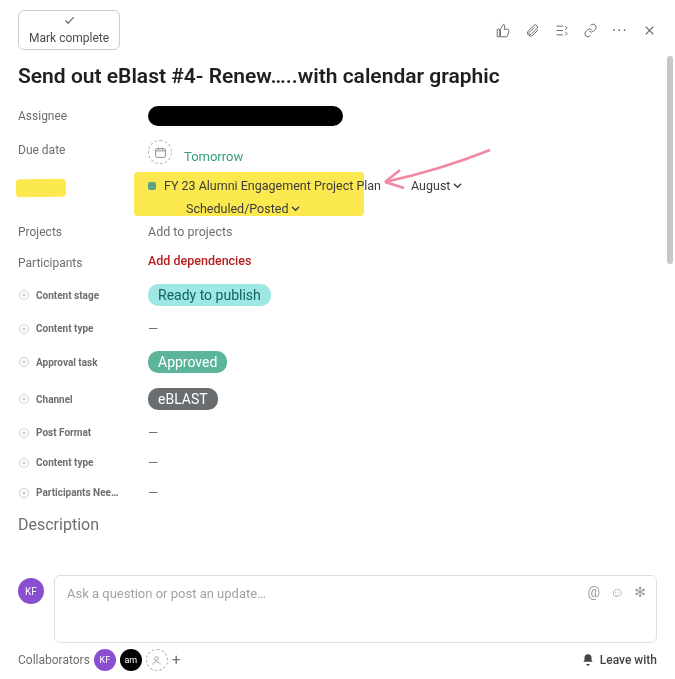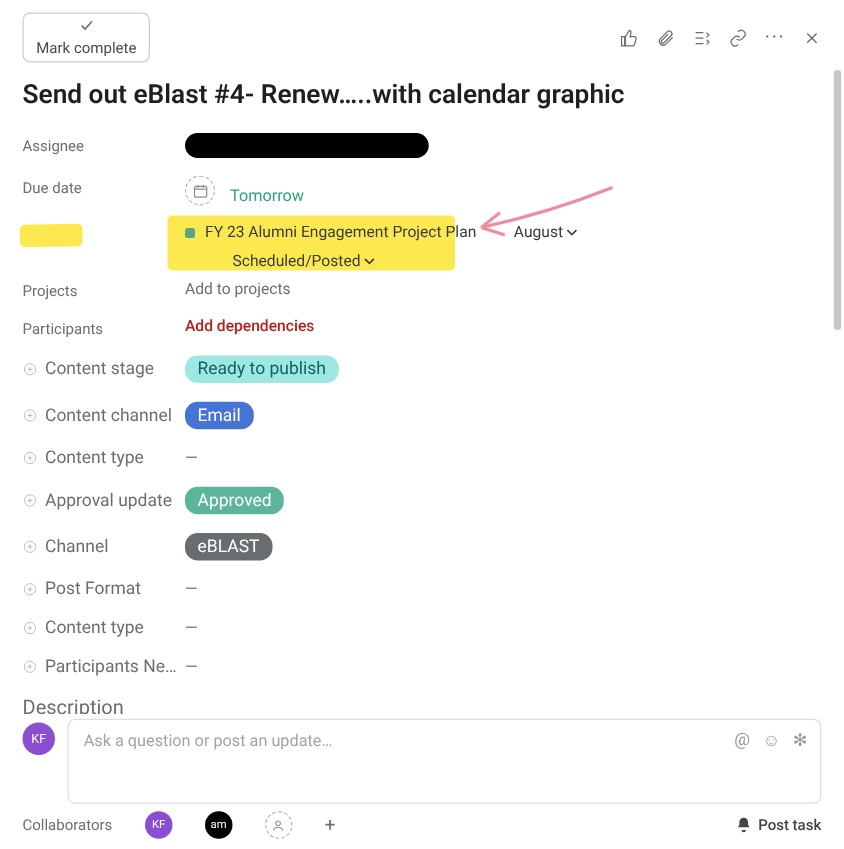--- a/index.html
+++ b/index.html
@@ -25,38 +25,38 @@
     .hl2{width:230px;height:44px;left:116px;top:-6px;}
     .proj-line{display:flex;align-items:center;gap:8px;margin-bottom:8px;font-size:12.5px;color:#3b3b3b;}
     .proj-dot{width:8px;height:8px;border-radius:2px;}
     .dot-green{background:#5da283;}
     .dot-none{background:transparent;}
     .proj-name{color:#3b3b3b;}
     .proj-stage{color:#3b3b3b;display:flex;align-items:center;gap:3px;}
     .proj-stage svg{width:9px;height:9px;}
     .add-link{color:#6d6e6f;font-size:12.5px;cursor:pointer;}
     .field-row{display:flex;align-items:center;margin-bottom:15px;}
-    .field-lbl{width:130px;flex-shrink:0;color:#6d6e6f;font-size:14px;display:flex;align-items:center;gap:6px;}
+    .field-lbl{width:130px;flex-shrink:0;color:#6d6e6f;font-size:10px;display:flex;align-items:center;gap:6px;font-weight:bold;}
     .field-lbl svg{width:12px;height:12px;stroke:#9b9b9b;}
     .pill{padding:3px 10px;border-radius:10px;font-size:14px;display:inline-block;}
     .p-ready{background:#9ee7e3;color:#0d6464;}
     .p-email{background:#4574d5;color:#fff;}
     .p-approved{background:#5cb59a;color:#fff;}
     .p-eblast{background:#6a6d70;color:#fff;}
     .dash{color:#6d6e6f;}
     .desc-title{color:#6d6e6f;font-size:16px;margin:8px 0 16px;}
     .arrow{position:absolute;left:370px;top:140px;pointer-events:none;}
     .comment-area{position:absolute;left:18px;right:18px;bottom:36px;display:flex;gap:10px;}
     .avatar{width:26px;height:26px;border-radius:50%;background:#8a4fd1;color:#fff;font-size:10px;display:flex;align-items:center;justify-content:center;flex-shrink:0;margin-top:3px;}
     .comment-box{flex:1;border:1px solid #dedede;border-radius:6px;height:68px;padding:10px 12px;position:relative;}
     .comment-box input{border:none;outline:none;width:70%;font-size:13px;color:#333;}
     .comment-box input::placeholder{color:#a3a3a3;}
     .comment-icons{position:absolute;right:10px;top:8px;display:flex;gap:10px;color:#9b9b9b;}
     .comment-icons span{cursor:pointer;font-size:14px;}
-    .footer{position:absolute;left:18px;right:18px;bottom:8px;display:flex;align-items:center;gap:26px;font-size:12px;color:#6d6e6f;}
+    .footer{position:absolute;left:18px;right:18px;bottom:8px;display:flex;align-items:center;gap:4px;font-size:12px;color:#6d6e6f;}
     .collab-av{width:22px;height:22px;border-radius:50%;color:#fff;font-size:9px;display:flex;align-items:center;justify-content:center;}
     .av1{background:#8a4fd1;} .av2{background:#000000;} .av3{border:1px dashed #b4b4b4;color:#9b9b9b;}
     .plus{font-size:15px;color:#6d6e6f;cursor:pointer;}
     .leave{margin-left:auto;display:flex;align-items:center;gap:5px;color:#444;cursor:pointer;font-weight:500;}
     .scrollbar{position:absolute;right:2px;top:56px;width:6px;height:208px;background:#c7c7c7;border-radius:3px;}
     .ellip{overflow:hidden;text-overflow:ellipsis;white-space:nowrap;max-width:118px;}
   </style>
 </head>
 <body>
 
@@ -164,41 +164,31 @@
         <span class="ellip">Content stage</span>
       </div>
     <span class="pill p-ready">Ready to publish</span>
   </div>
   <div class="field-row">
     <div class="field-lbl">
         <svg viewBox="0 0 24 24" fill="none" stroke="currentColor">
           <circle cx="12" cy="12" r="9"></circle>
           <path d="M12 8v8M8 12h8"></path>
         </svg>
-        <span class="ellip">Content channel</span>
-      </div>
-    <span class="pill p-email">Email</span>
-  </div>
-  <div class="field-row">
-    <div class="field-lbl">
-        <svg viewBox="0 0 24 24" fill="none" stroke="currentColor">
-          <circle cx="12" cy="12" r="9"></circle>
-          <path d="M12 8v8M8 12h8"></path>
-        </svg>
         <span class="ellip">Content type</span>
       </div>
     <span class="dash">—</span>
   </div>
   <div class="field-row">
     <div class="field-lbl">
         <svg viewBox="0 0 24 24" fill="none" stroke="currentColor">
           <circle cx="12" cy="12" r="9"></circle>
           <path d="M12 8v8M8 12h8"></path>
         </svg>
-        <span class="ellip">Approval update</span>
+        <span class="ellip">Approval task</span>
       </div>
     <span class="pill p-approved">Approved</span>
   </div>
   <div class="field-row">
     <div class="field-lbl">
         <svg viewBox="0 0 24 24" fill="none" stroke="currentColor">
           <circle cx="12" cy="12" r="9"></circle>
           <path d="M12 8v8M8 12h8"></path>
         </svg>
         <span class="ellip">Channel</span>
@@ -267,15 +257,15 @@
       <svg width="11" height="11" viewBox="0 0 24 24" fill="none" stroke="currentColor" stroke-width="2">
         <circle cx="12" cy="8" r="4"></circle>
         <path d="M4 21c0-4 4-6 8-6s8 2 8 6"></path>
       </svg>
     </span>
   <span class="plus">+</span>
   <span class="leave">
     <svg width="14" height="14" viewBox="0 0 24 24" fill="currentColor">
         <path d="M12 2a6 6 0 00-6 6v4l-2 3h16l-2-3V8a6 6 0 00-6-6zM9 19a3 3 0 006 0"></path>
       </svg>
-    <span>Post task</span>
+    <span>Leave with</span>
   </span>
 </div>
 
 </body></html>

